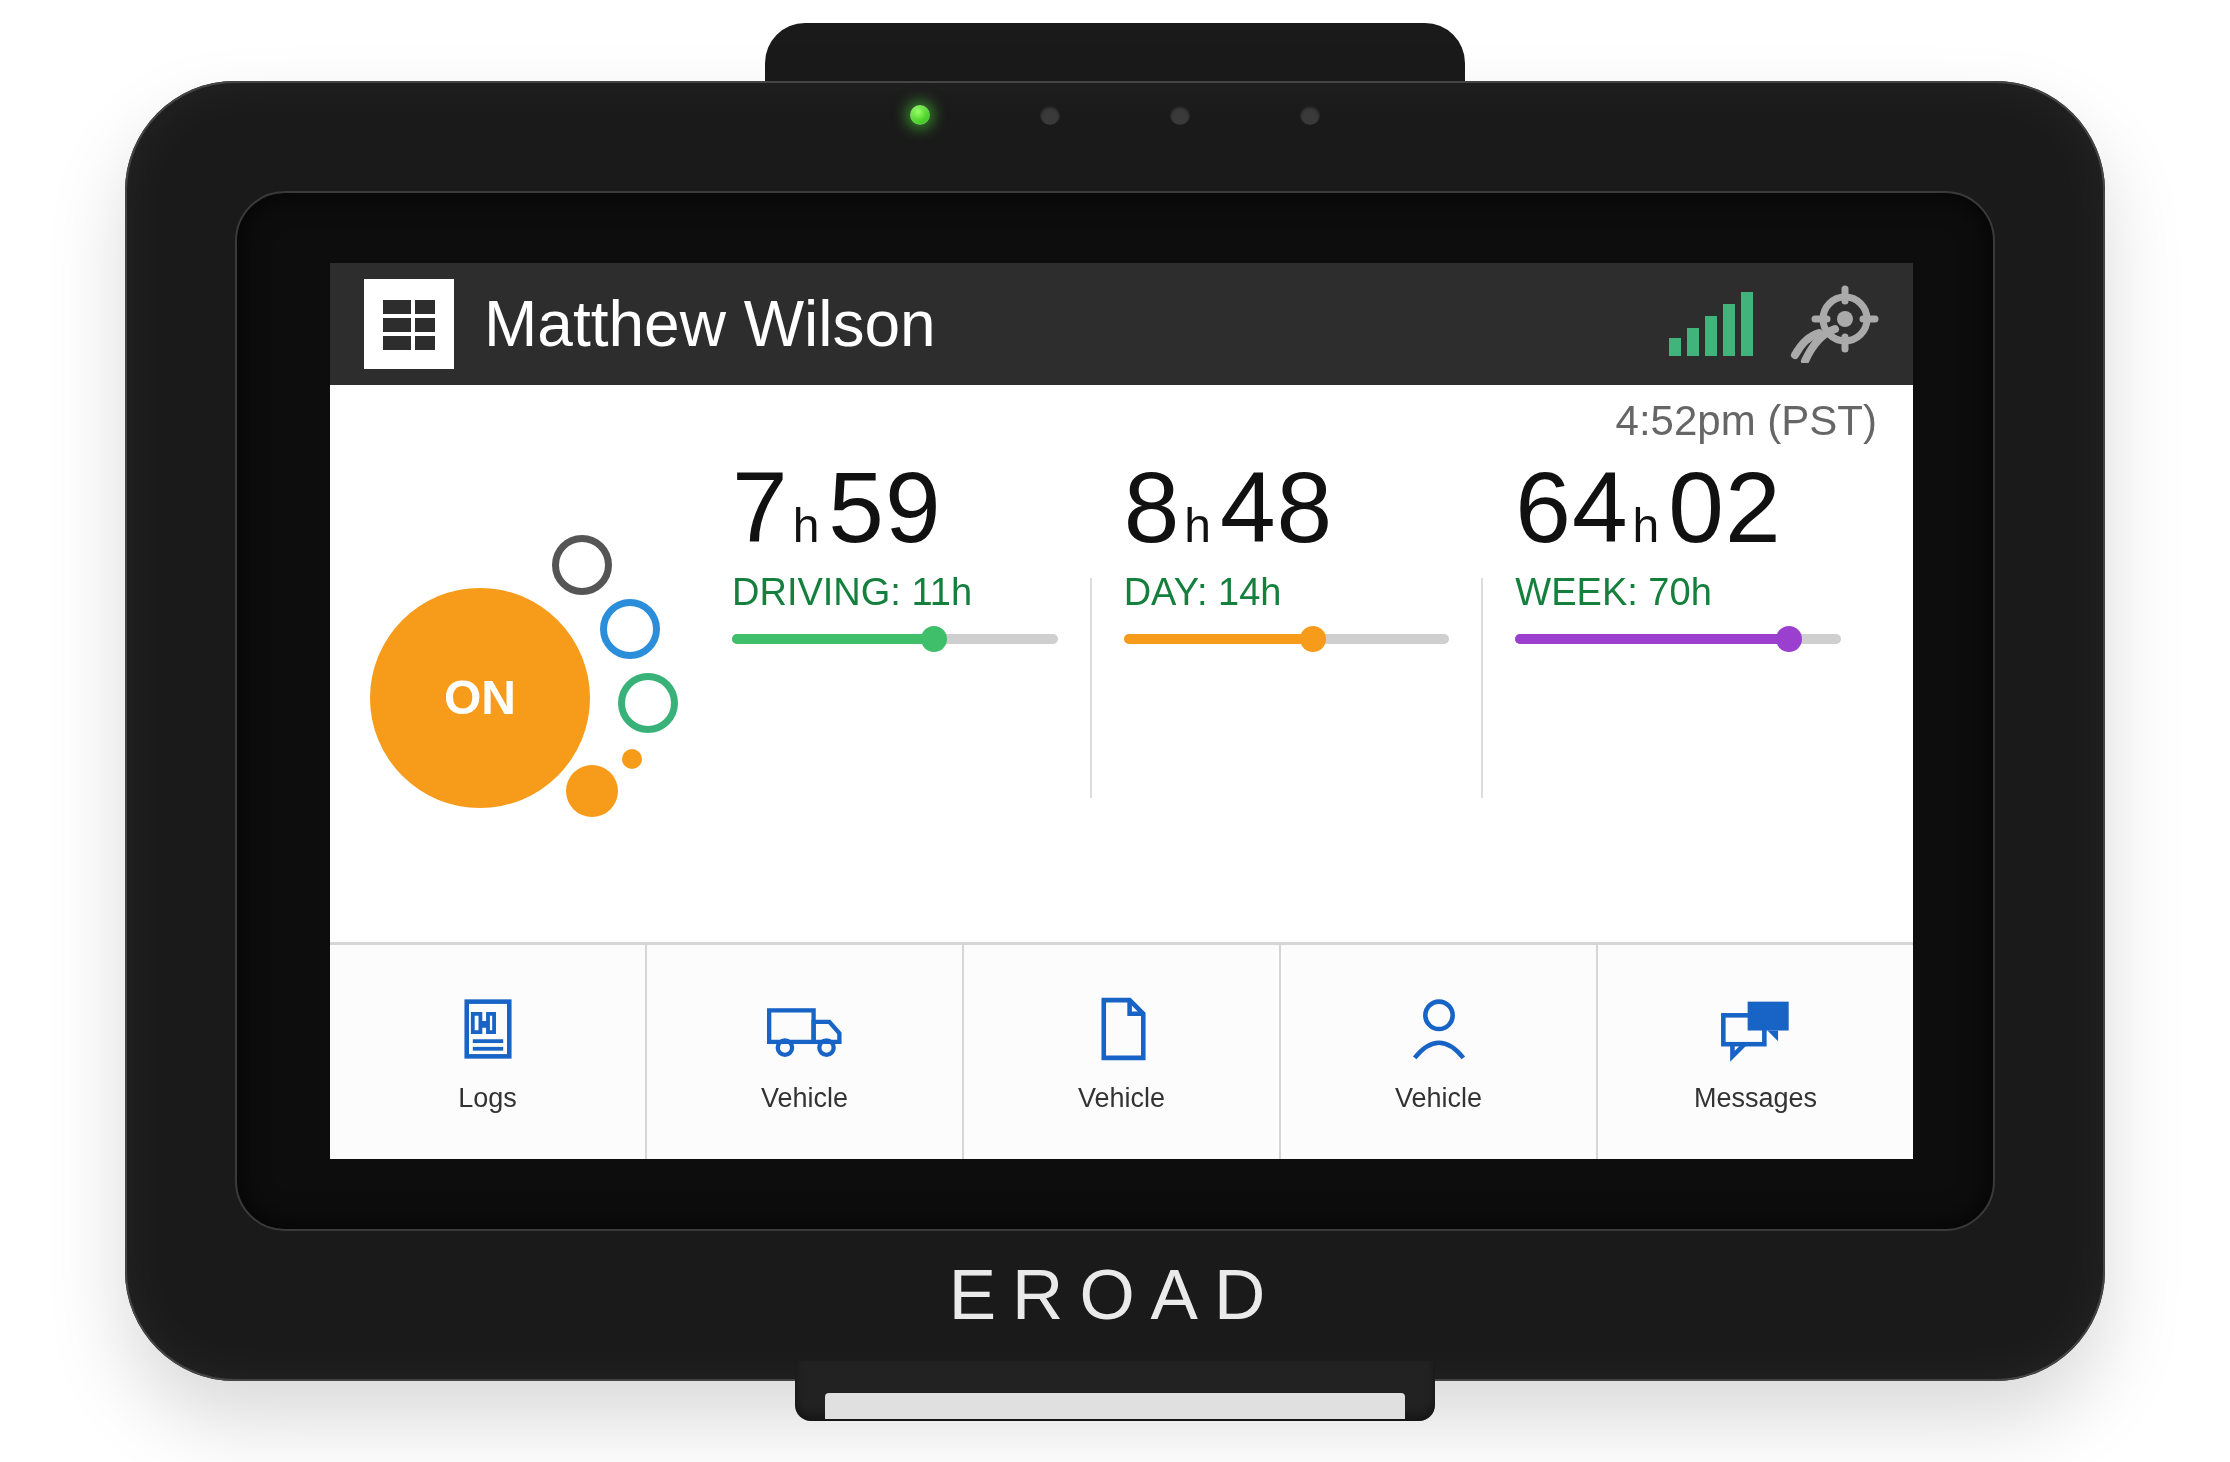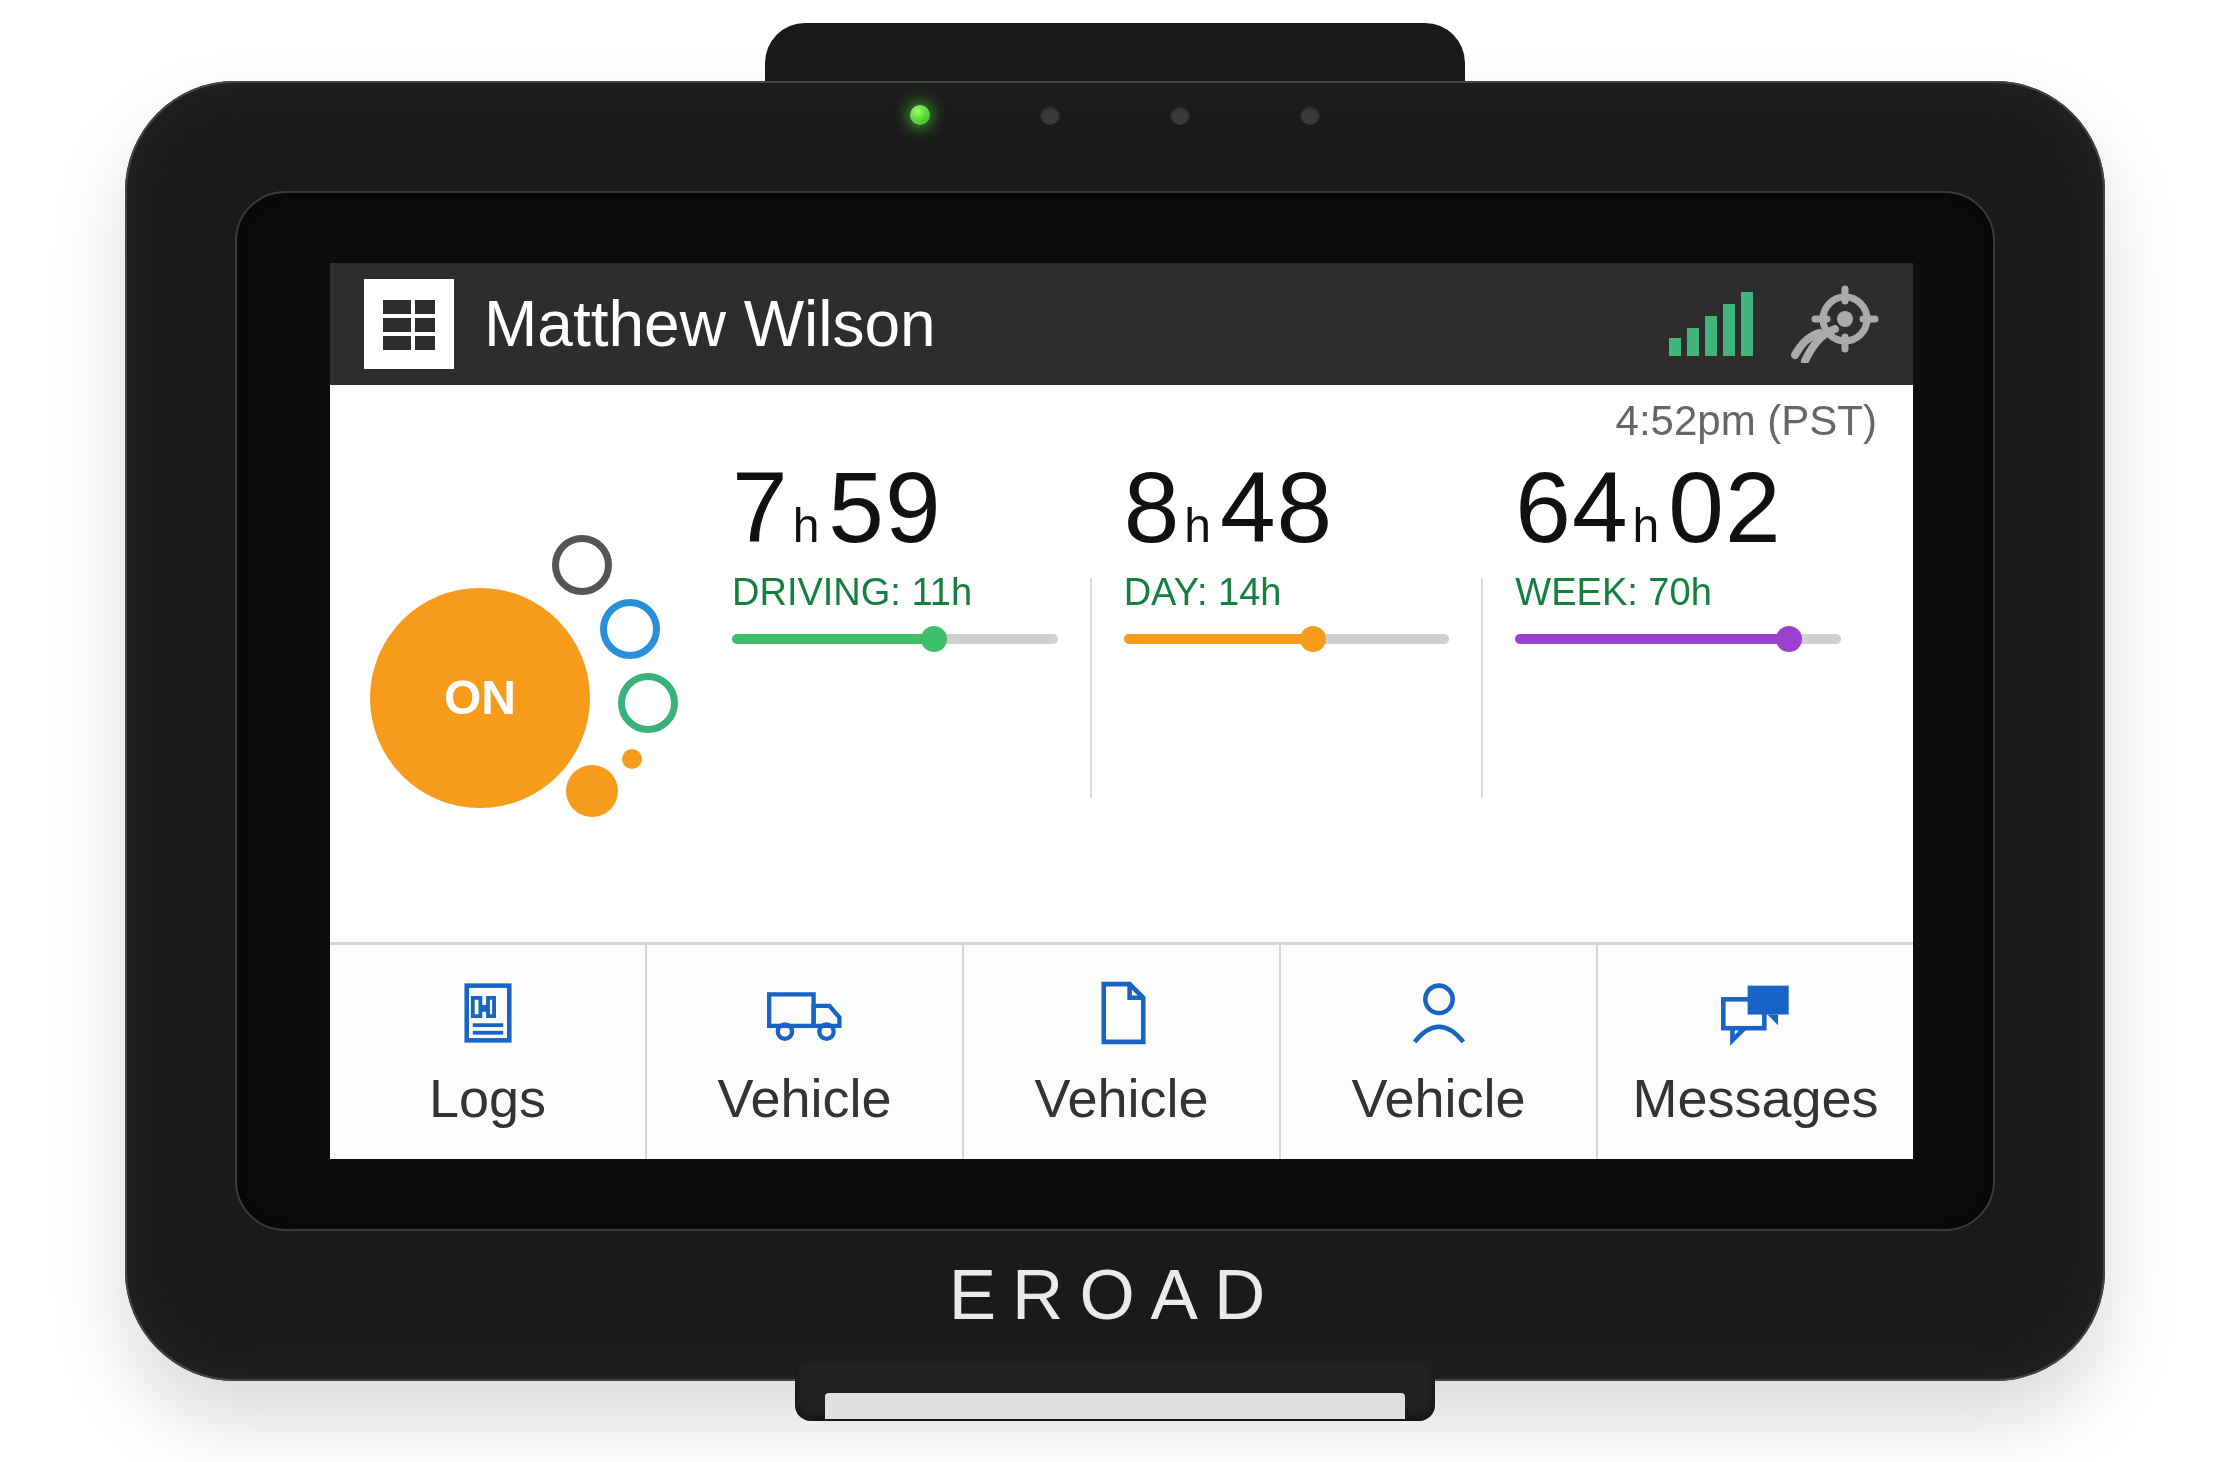--- a/index.html
+++ b/index.html
@@ -59,21 +59,21 @@
   .h-unit{font-size:48px;margin:0 8px 0 4px;}
   .tlabel{font-size:38px;color:#15803d;margin-top:14px;}
   .bar{position:relative;height:10px;background:#cfcfcf;border-radius:5px;margin-top:20px;}
   .bar-fill{position:absolute;left:0;top:0;bottom:0;border-radius:5px;}
   .knob{position:absolute;top:50%;transform:translate(-50%,-50%);width:26px;height:26px;border-radius:50%;}
   
   .nav{height:214px;border-top:3px solid #d6d6d6;display:flex;background:#fcfcfc;}
   .nav-item{flex:1;display:flex;flex-direction:column;align-items:center;justify-content:center;
             gap:16px;cursor:pointer;}
   .nav-item + .nav-item{border-left:2px solid #d6d6d6;}
-  .nav-label{font-size:54px;color:#333;}
+  .nav-label{font-size:27px;color:#333;}
   .nav svg{width:86px;height:76px;}
 </style>
 </head>
 <body>
 
 <div class="stage">
   <div class="device">
     <div class="notch"></div>
     <div class="outer">
 

